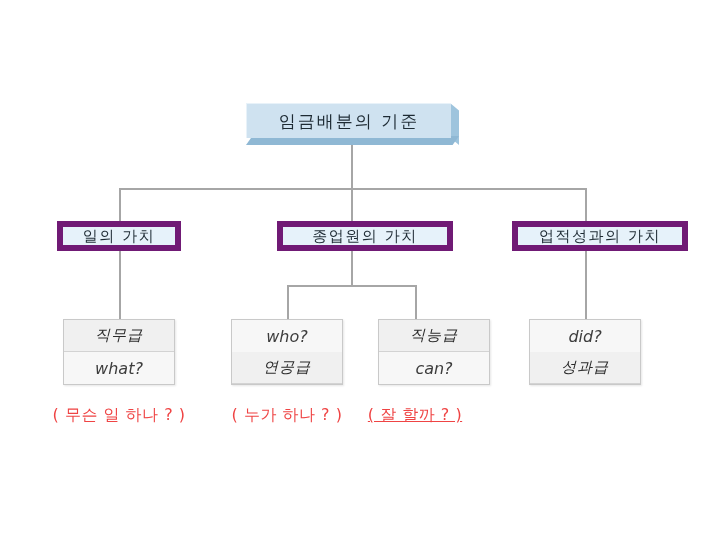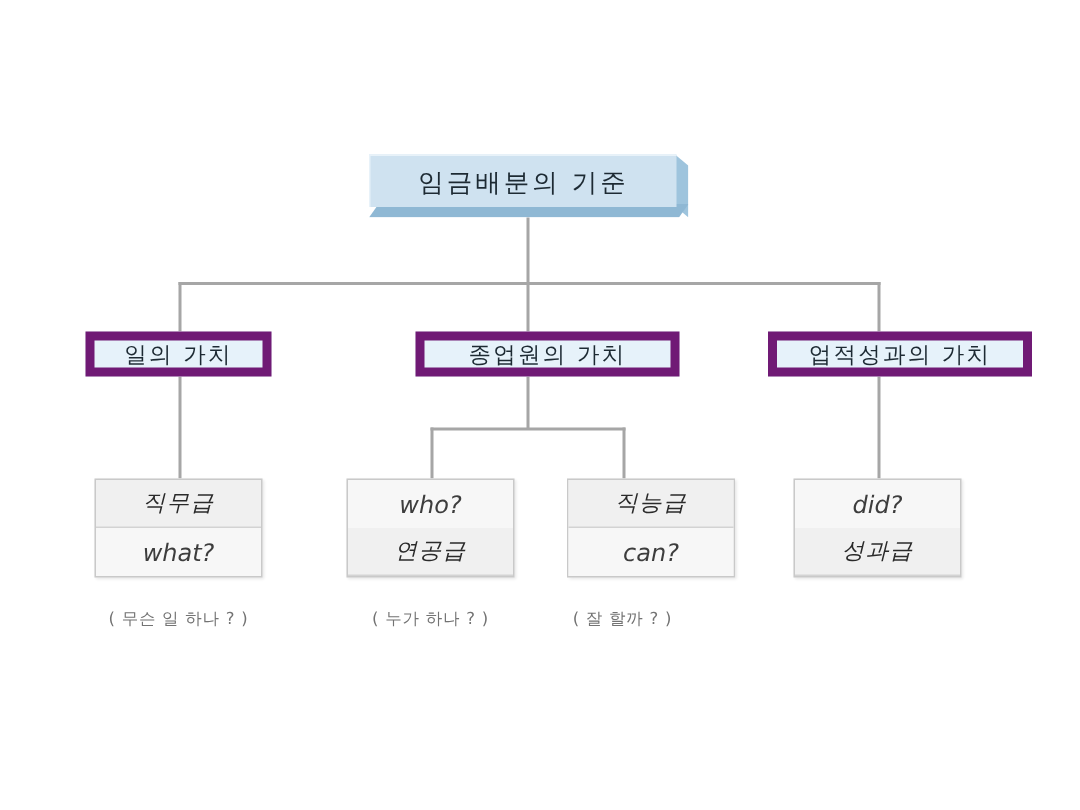--- a/index.html
+++ b/index.html
@@ -127,22 +127,22 @@
     font-size: 16px;
     color: #3d3d3d;
     white-space: nowrap;
   }
 
   
   .caption {
     position: absolute;
     width: 170px;
     text-align: center;
-    font-size: 11px;
-    color: #737373;
+    font-size: 16px;
+    color: #ef4444;
     white-space: nowrap;
     letter-spacing: 0.5px;
   }
 </style>
 </head>
 <body>
 
 <div id="canvas">
 
   <div class="line vline" style="left:351px; top:145px; height:44px;"></div>
@@ -213,15 +213,15 @@
     <div class="row row-bot">
       <span class="en">did?</span>
     </div>
     <div class="row row-top">
       <span class="ko">성과급</span>
     </div>
   </div>
 
   <div class="caption" style="left:34px; top:405px;">( 무슨 일 하나 ? )</div>
   <div class="caption" style="left:202px; top:405px;">( 누가 하나 ? )</div>
-  <div class="caption" style="left:330px; top:405px;">( 잘 할까 ? )</div>
+  <div class="caption" style="left:330px; top:405px;text-decoration:underline;">( 잘 할까 ? )</div>
 
 </div>
 
 </body></html>

